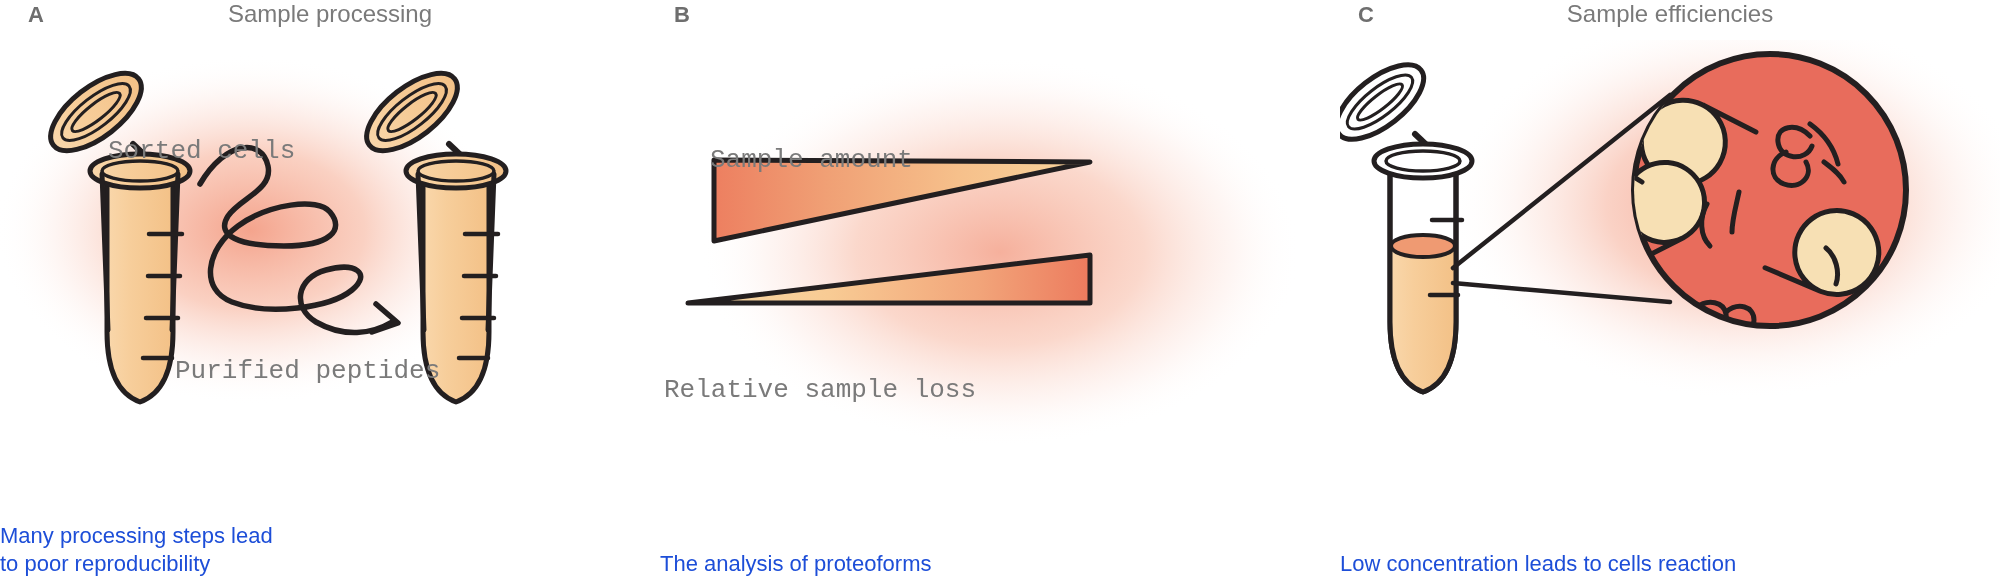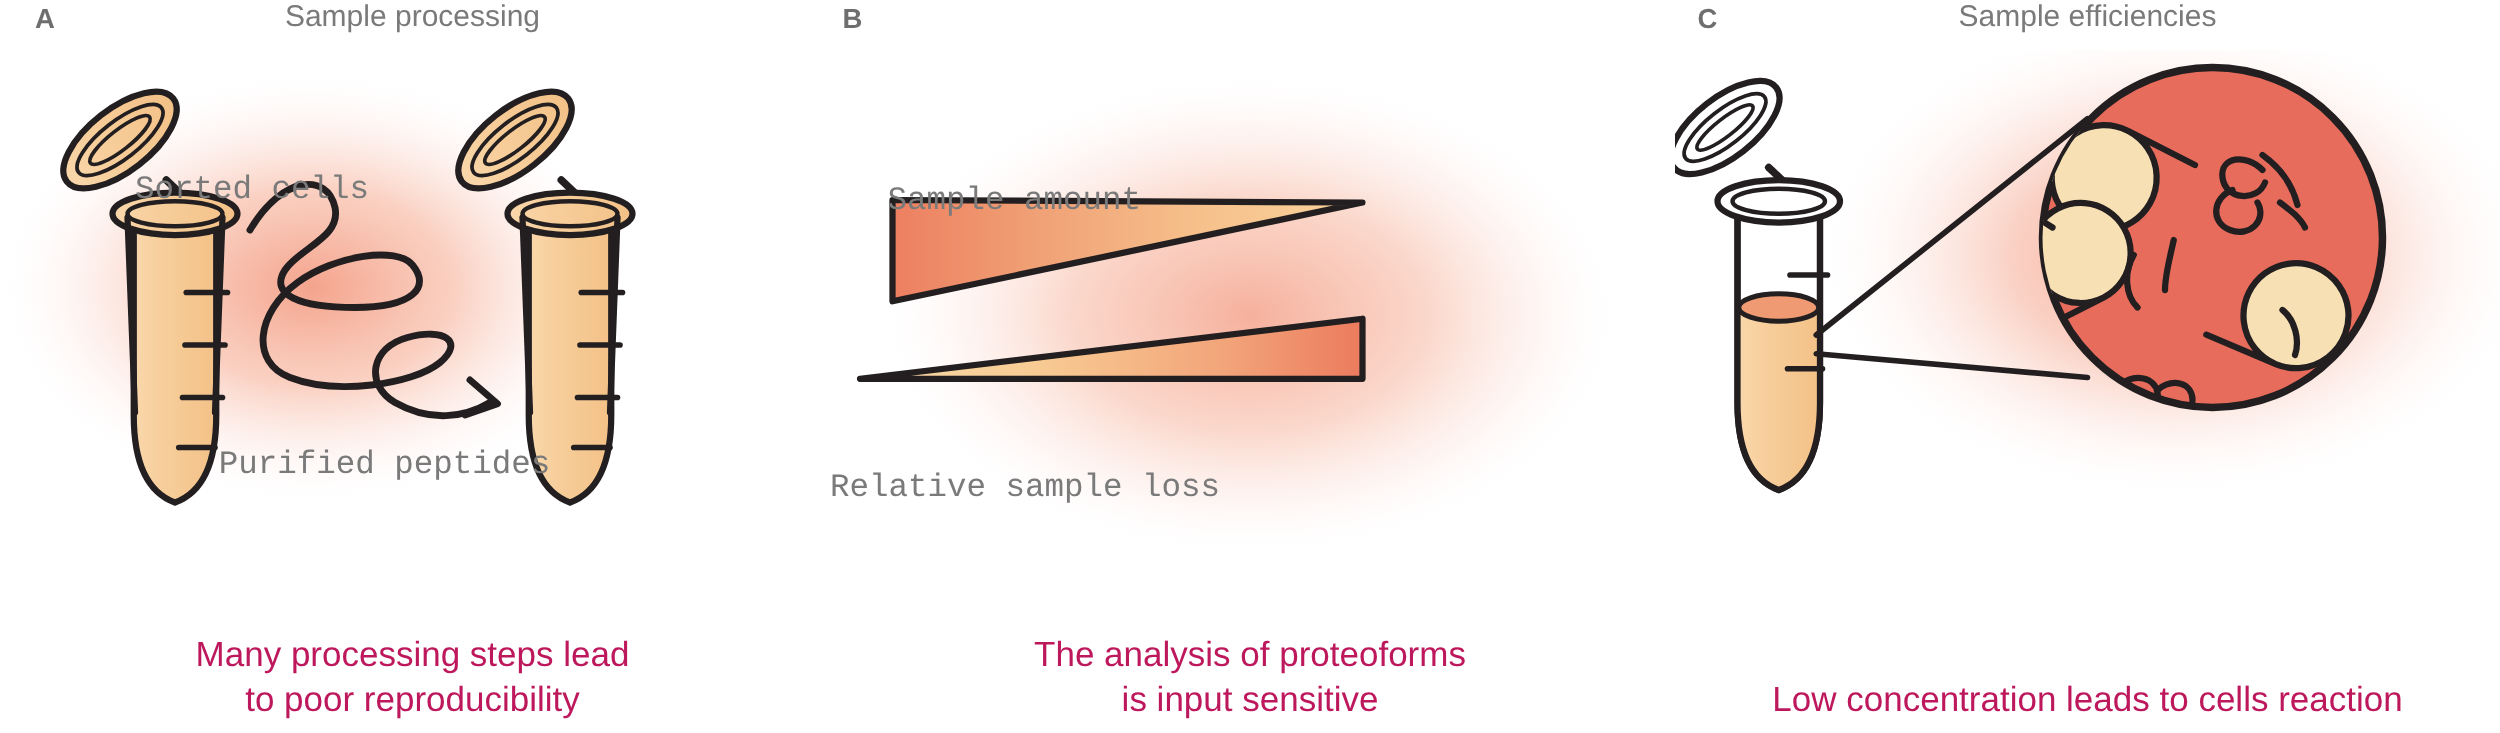--- a/index.html
+++ b/index.html
@@ -39,23 +39,23 @@
     top: 0px;
     width: 100%;
     text-align: center;
     font-size: 24px;
     color: #7a7a7a;
   }
   .panel-caption {
     position: absolute;
     bottom: 8px;
     width: 100%;
-    text-align: center;
-    font-size: 28px;
-    color: #be185d;
+    text-align: left;
+    font-size: 22px;
+    color: #1d4ed8;
     line-height: 1.28;
   }
   .caption-line { display: block; }
 
   .svg-stage {
     position: absolute;
     top: 40px;
     left: 0;
     width: 100%;
     height: 460px;
@@ -211,21 +211,20 @@
 
         <polygon points="28,263 430,215 430,263" fill="url(#wedgeBotGrad)" stroke="#231f20" stroke-width="5" stroke-linejoin="round"></polygon>
       </svg>
 
       <span class="inline-label" id="label-sample-amount">Sample amount</span>
       <span class="inline-label" id="label-relative-loss">Relative sample loss</span>
     </div>
 
     <div class="panel-caption">
       <span class="caption-line">The analysis of proteoforms</span>
-      <span class="caption-line">is input sensitive</span>
     </div>
   </div>
 
   <div class="panel" id="panel-c">
     <div class="panel-letter" style="left:18px;">C</div>
     <div class="panel-title">Sample efficiencies</div>
 
     <div class="svg-stage">
       <svg viewBox="0 0 660 460" width="660" height="460">
         <defs>

